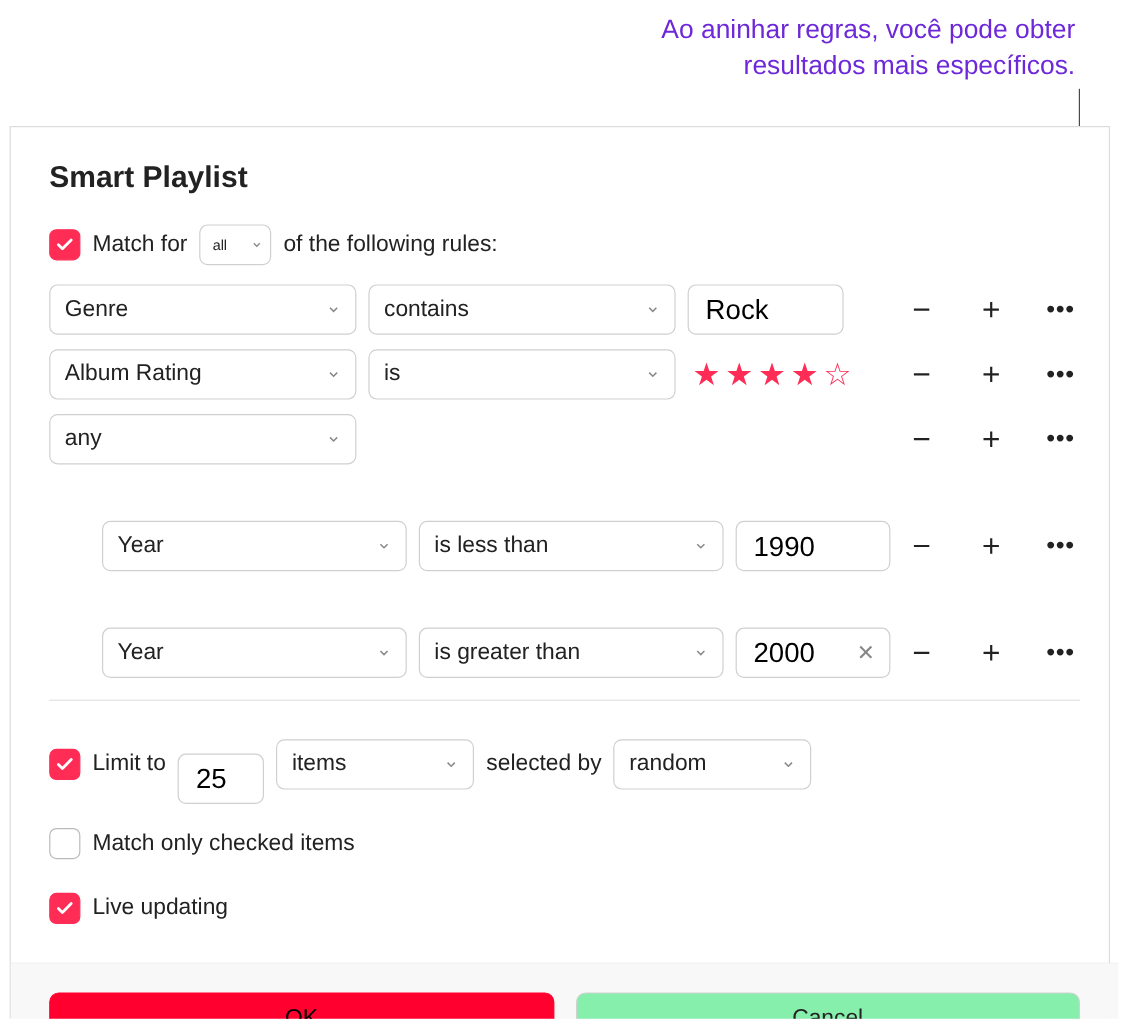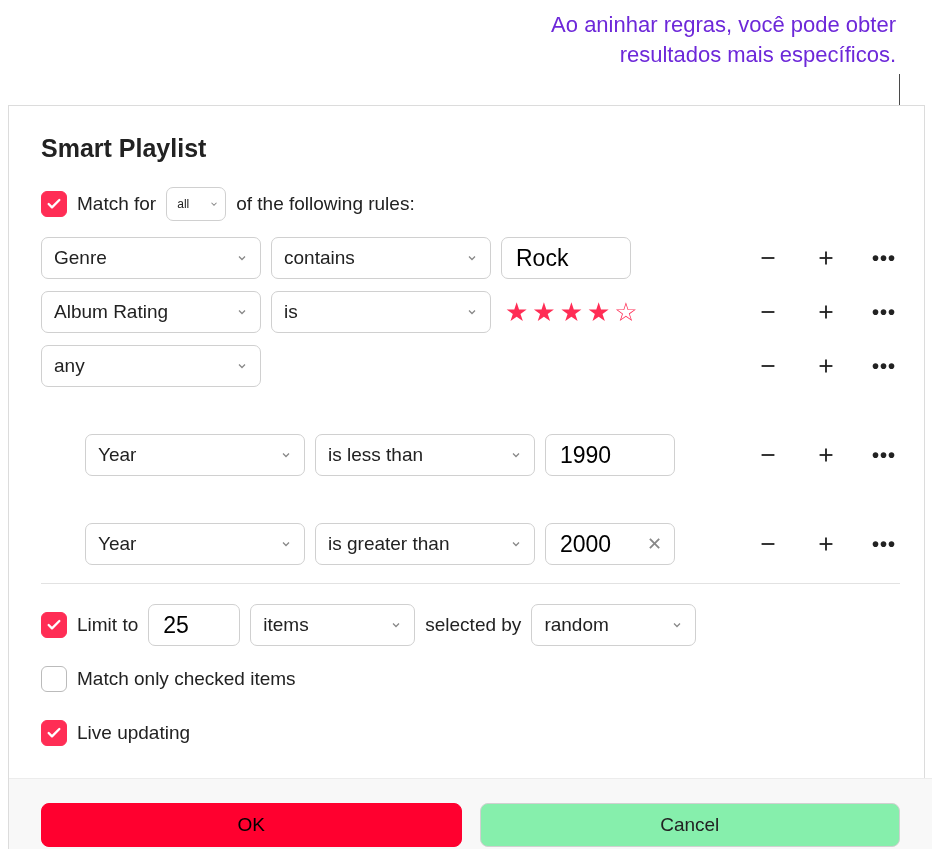--- a/index.html
+++ b/index.html
@@ -94,24 +94,24 @@
     justify-content: space-between;
     gap: 8px;
   }
   .select .chev { color: #888; flex-shrink: 0; }
   .select.tight { height: 34px; width: 60px; padding: 0 6px 0 10px; font-size: 12px; }
   .input { min-width: 0; }
   .input input {
     border: none; outline: none; font-size: 23px; width: 100%; background: transparent;
   }
   .clear-x { color: #888; cursor: pointer; font-size: 18px; }
-  .w220 { width: 220px; gap: 20px; }
+  .w220 { width: 256px; gap: 20px; }
   .w140 { width: 130px; }
   .w165 { width: 165px; gap: 26px; }
-  .w90 { width: 92px; }
+  .w90 { width: 72px; margin-top: 24px; }
   .icon-btn {
     width: 32px; height: 32px;
     display: inline-flex;
     align-items: center;
     justify-content: center;
     color: #222;
     cursor: pointer;
     flex-shrink: 0;
   }
   .icon-btn.more { letter-spacing: 1px; font-weight: 700; font-size: 20px; }

